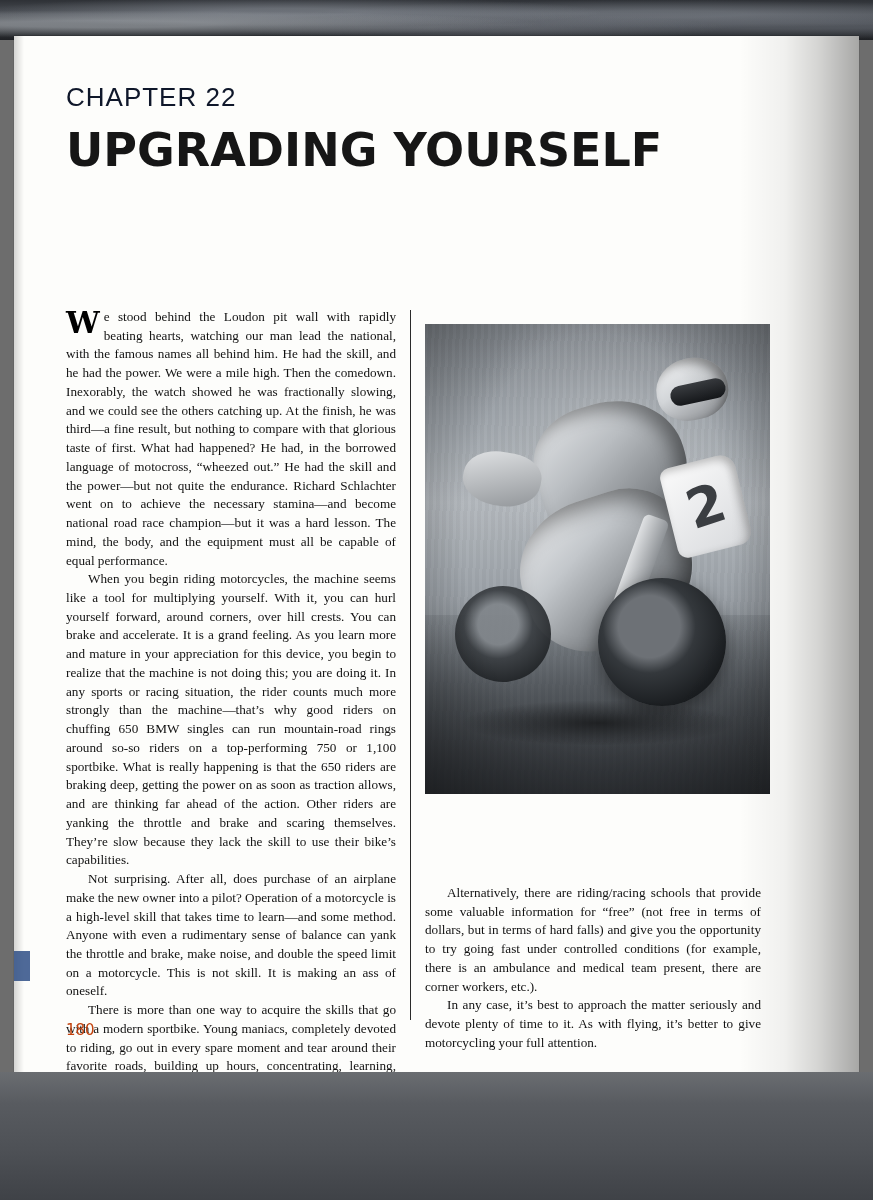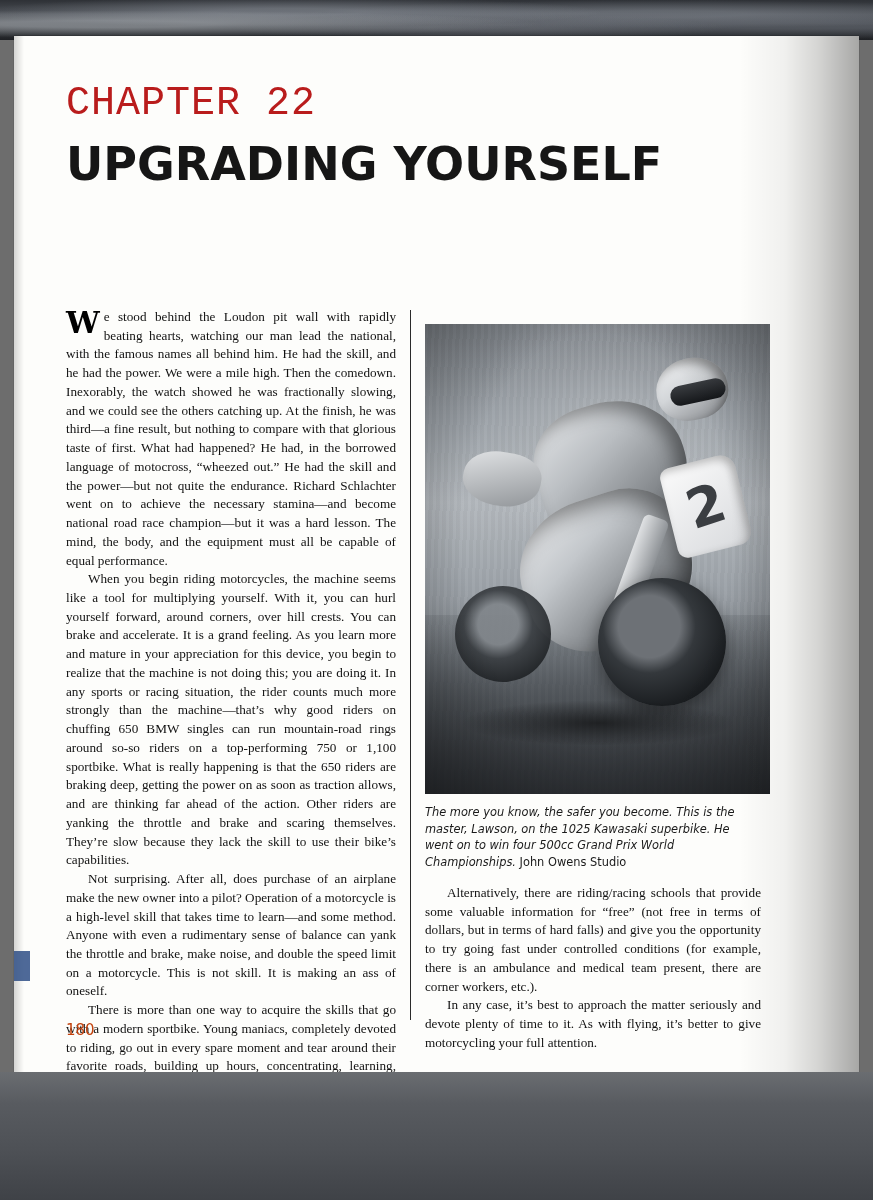--- a/index.html
+++ b/index.html
@@ -90,25 +90,25 @@
   }
 
   
   .head {
     position: absolute;
     left: 52px;
     top: 48px;
     width: 700px;
   }
   .chapter-kicker {
-    font-family: Liberation Mono, monospace;
+    font-family: Liberation Sans, sans-serif;
     font-weight: 400;
-    font-size: 40px;
+    font-size: 26px;
     letter-spacing: 1px;
-    color: #b91c1c;
+    color: #0f172a;
     line-height: 1;
   }
   .chapter-title {
     font-family: "DejaVu Sans", sans-serif;
     font-weight: 700;
     font-size: 46px;
     letter-spacing: 0px;
     color: #161616;
     line-height: 1.05;
     margin-top: 16px;
@@ -320,24 +320,20 @@
         <div class="numberplate">
           <span>2</span>
         </div>
         <div class="wheel-rear"></div>
         <div class="wheel-front"></div>
         <div class="shadow"></div>
         <div class="vignette"></div>
       </div>
     </div>
 
-    <div class="caption">
-      <span>The more you know, the safer you become. This is the master, Lawson, on the 1025 Kawasaki superbike. He went on to win four 500cc Grand Prix World Championships.</span>
-      <span class="roman">John Owens Studio</span>
-    </div>
 
     <div class="col col-right">
       <p><span>Alternatively, there are riding/racing schools that provide some valuable information for “free” (not free in terms of dollars, but in terms of hard falls) and give you the opportunity to try going fast under controlled conditions (for example, there is an ambulance and medical team present, there are corner workers, etc.).</span></p>
       <p><span>In any case, it’s best to approach the matter seriously and devote plenty of time to it. As with flying, it’s better to give motorcycling your full attention.</span></p>
     </div>
 
     <div class="folio">180</div>
 
   </div>
 

